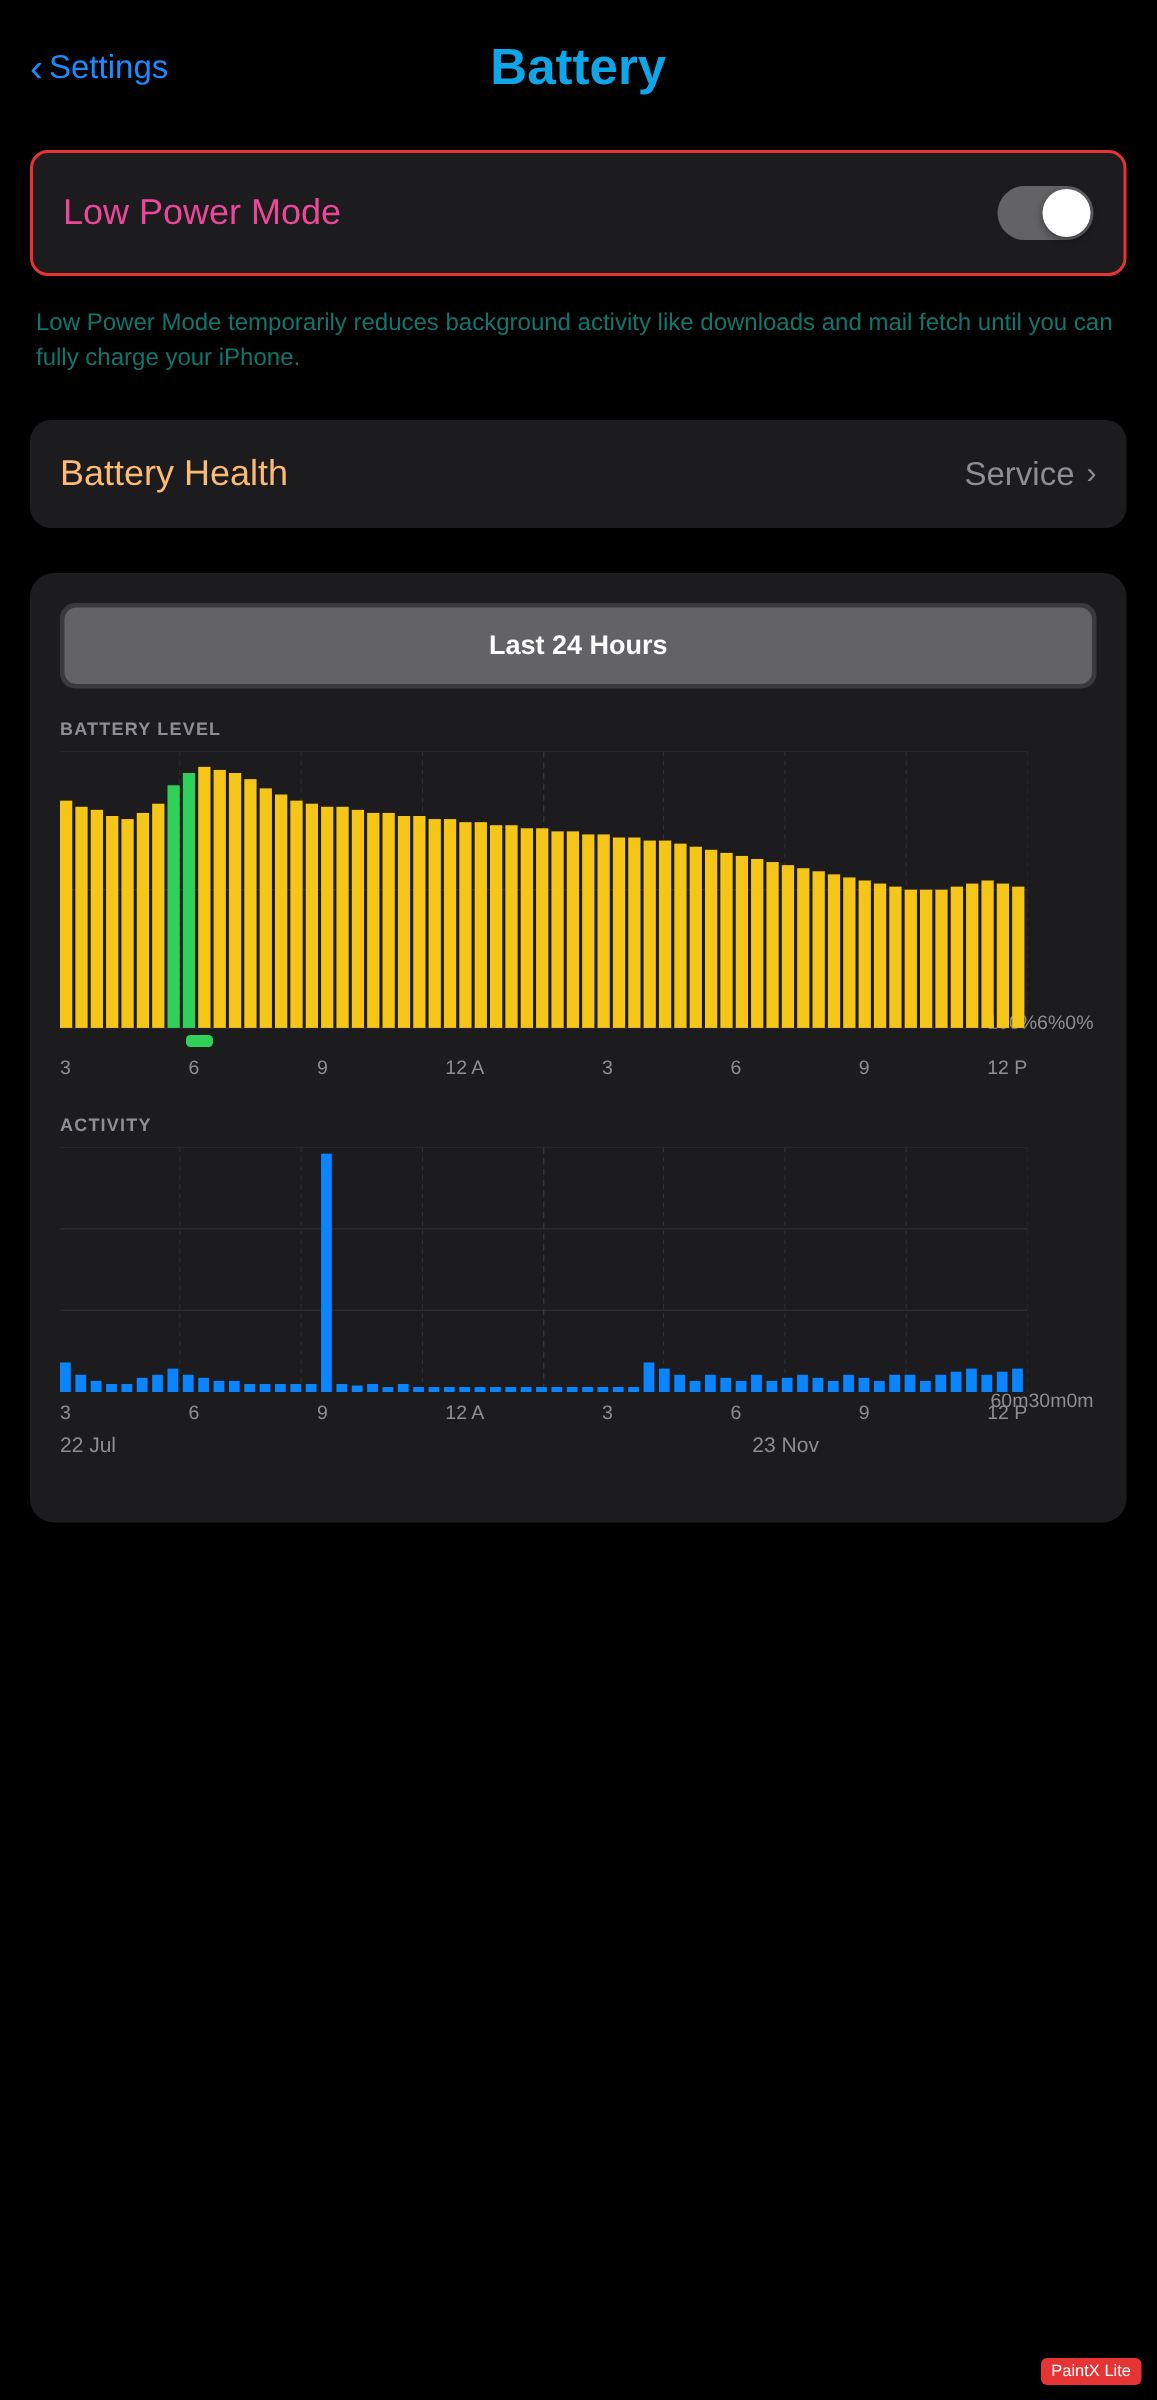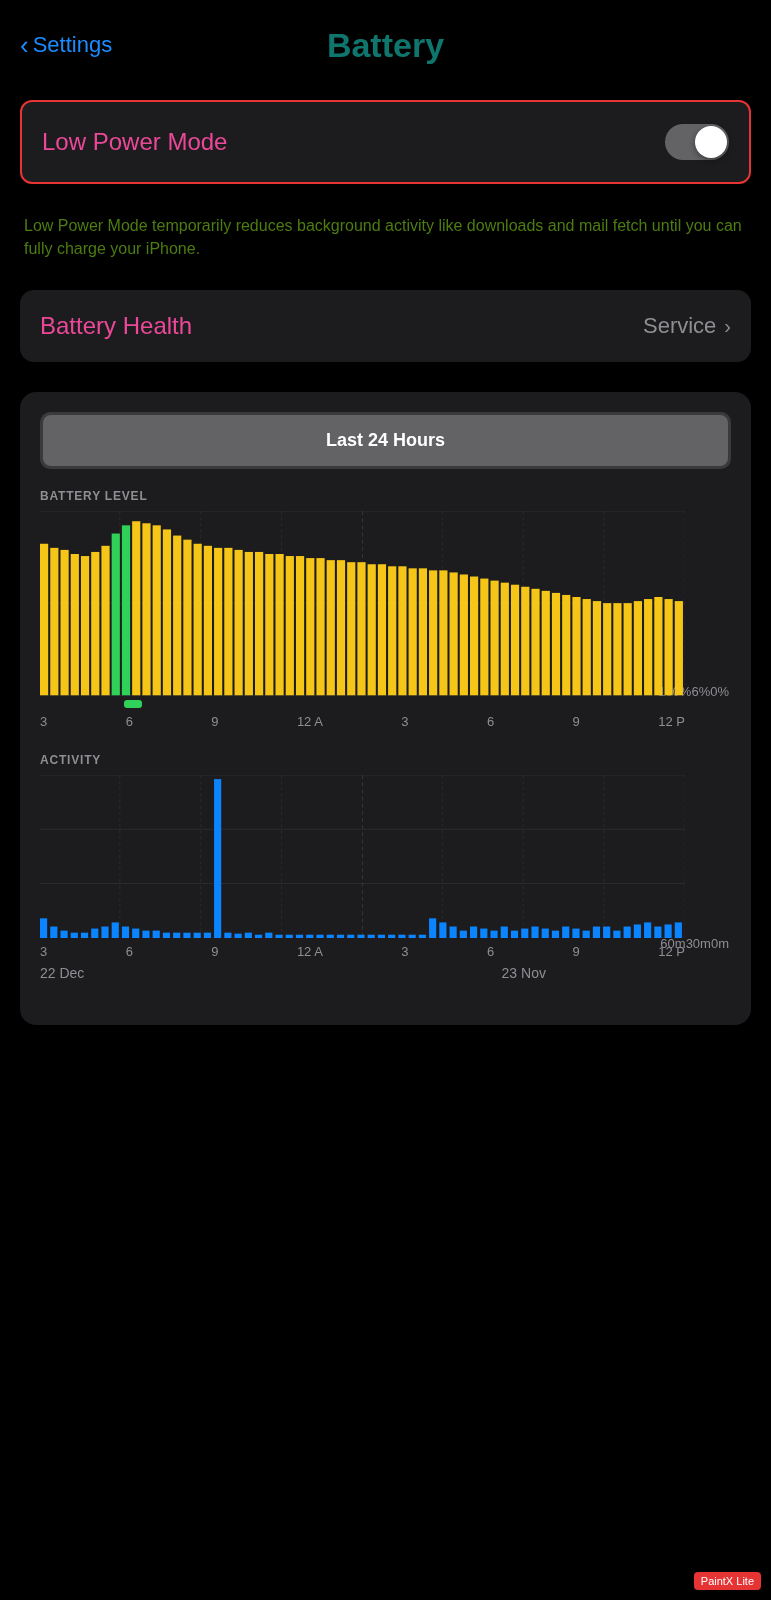--- a/index.html
+++ b/index.html
@@ -32,21 +32,21 @@
       cursor: pointer;
       text-decoration: none;
     }
     .back-chevron {
       font-size: 26px;
       line-height: 1;
     }
     .header-title {
       font-size: 34px;
       font-weight: 700;
-      color: #0f766e;
+      color: #0ea5e9;
     }
 
     
     .section-lpm {
       margin: 10px 20px 0;
     }
     .lpm-row {
       background: #1c1c1e;
       border-radius: 12px;
       border: 2px solid #e63333;
@@ -73,43 +73,43 @@
       width: 32px;
       height: 32px;
       background: #fff;
       border-radius: 50%;
       position: absolute;
       top: 2px;
       right: 2px;
       box-shadow: 0 2px 6px rgba(0,0,0,0.4);
     }
     .lpm-description {
-      margin: 30px 4px 0;
+      margin: 20px 4px 0;
       font-size: 16px;
-      color: #4d7c0f;
+      color: #0f766e;
       line-height: 1.45;
     }
 
     
     .section-health {
       margin: 30px 20px 0;
     }
     .health-row {
       background: #1c1c1e;
       border-radius: 14px;
       padding: 22px 20px;
       display: flex;
       align-items: center;
       justify-content: space-between;
       cursor: pointer;
     }
     .health-label {
       font-size: 24px;
       font-weight: 400;
-      color: #ec4899;
+      color: #fdba74;
     }
     .health-right {
       display: flex;
       align-items: center;
       gap: 8px;
       color: #8e8e93;
       font-size: 22px;
     }
     .chevron-right {
       color: #8e8e93;
@@ -504,21 +504,21 @@
           <span class="x-label">6</span>
           <span class="x-label">9</span>
           <span class="x-label">12 A</span>
           <span class="x-label">3</span>
           <span class="x-label">6</span>
           <span class="x-label">9</span>
           <span class="x-label">12 P</span>
         </div>
 
         <div class="date-labels" style="margin-right:0; margin-top:6px;">
-          <span class="date-label" style="flex:1;">22 Dec</span>
+          <span class="date-label" style="flex:1;">22 Jul</span>
           <span class="date-label" style="flex:1; text-align:center;">23 Nov</span>
         </div>
       </div>
     </div>
   </div>
 
 </div>
 
 <div class="watermark">PaintX Lite</div>
 

